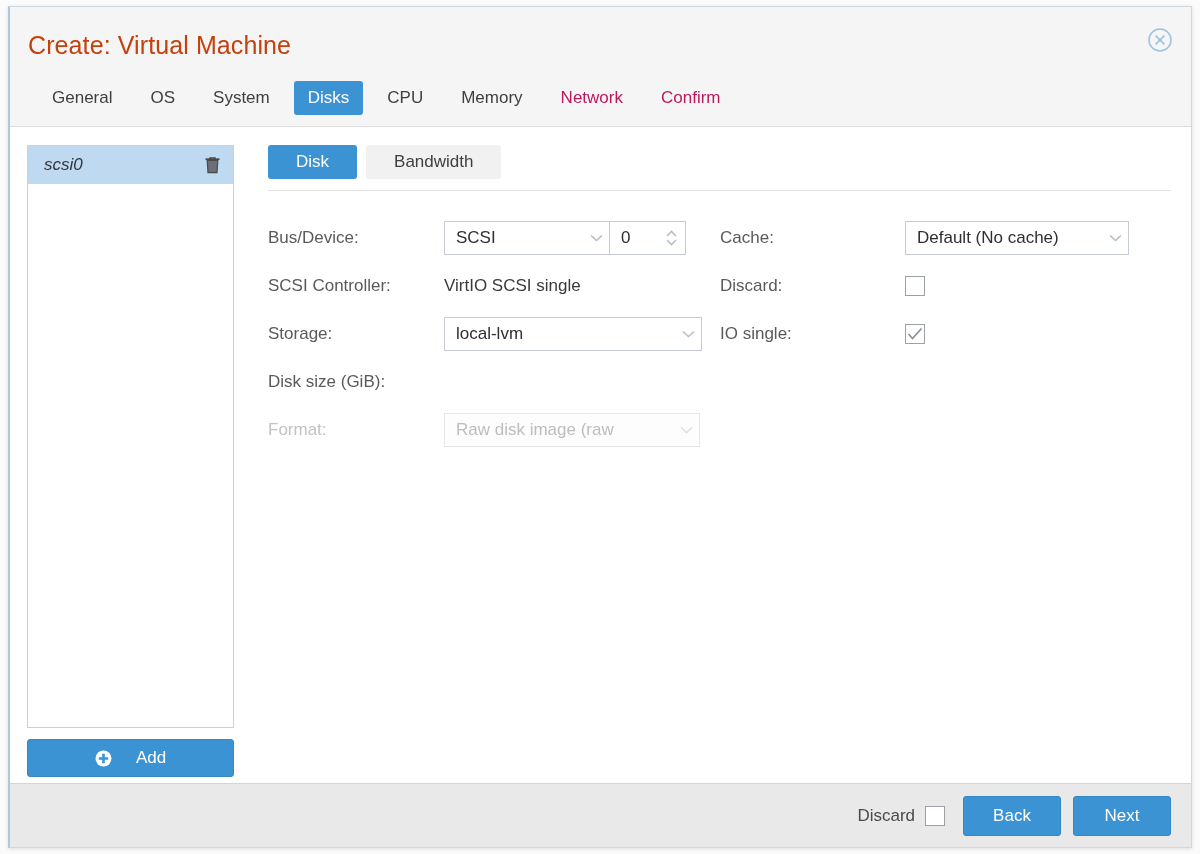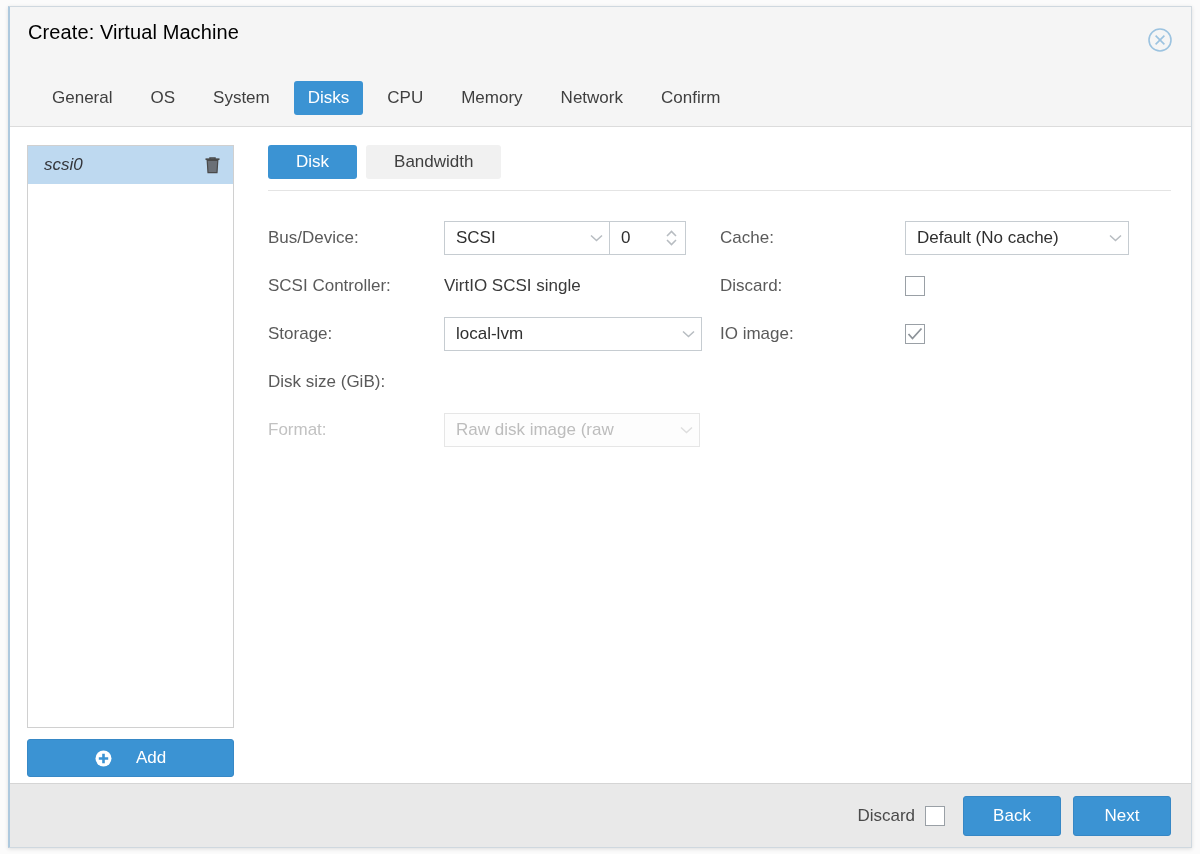--- a/index.html
+++ b/index.html
@@ -25,23 +25,23 @@
 
   
   .dlg-header {
     height: 62px;
     background: #f5f5f5;
     position: relative;
     flex: 0 0 auto;
   }
   .dlg-title {
     position: absolute;
-    left: 18px; top: 14px;
-    font-size: 20px;
-    color: #000000;
+    left: 18px; top: 24px;
+    font-size: 25px;
+    color: #c2410c;
     letter-spacing: 0.1px;
   }
   .close-btn {
     position: absolute;
     right: 18px; top: 20px;
     width: 26px; height: 26px;
     cursor: pointer;
   }
 
   
@@ -63,21 +63,21 @@
     margin-right: 10px;
     border-radius: 3px;
     cursor: pointer;
     white-space: nowrap;
   }
   .tab.active {
     background: #3b93d3;
     color: #ffffff;
   }
   .tab.disabled {
-    color: #404040;
+    color: #be185d;
     cursor: default;
   }
 
   
   .dlg-body {
     flex: 1 1 auto;
     background: #ffffff;
     display: flex;
     padding: 18px 0 0 0;
     position: relative;
@@ -406,21 +406,21 @@
               </span>
             </div>
           </div>
 
           <div class="frow">
             <div class="flabel">Discard:</div>
             <div class="cbox"></div>
           </div>
 
           <div class="frow">
-            <div class="flabel">IO image:</div>
+            <div class="flabel">IO single:</div>
             <div class="cbox">
               <svg width="16" height="14" viewBox="0 0 16 14">
                 <path d="M1.5 7 L5.5 11.5 L14.5 1.5" fill="none" stroke="#8d9399" stroke-width="1.8"></path>
               </svg>
             </div>
           </div>
 
         </div>
 
       </div>

